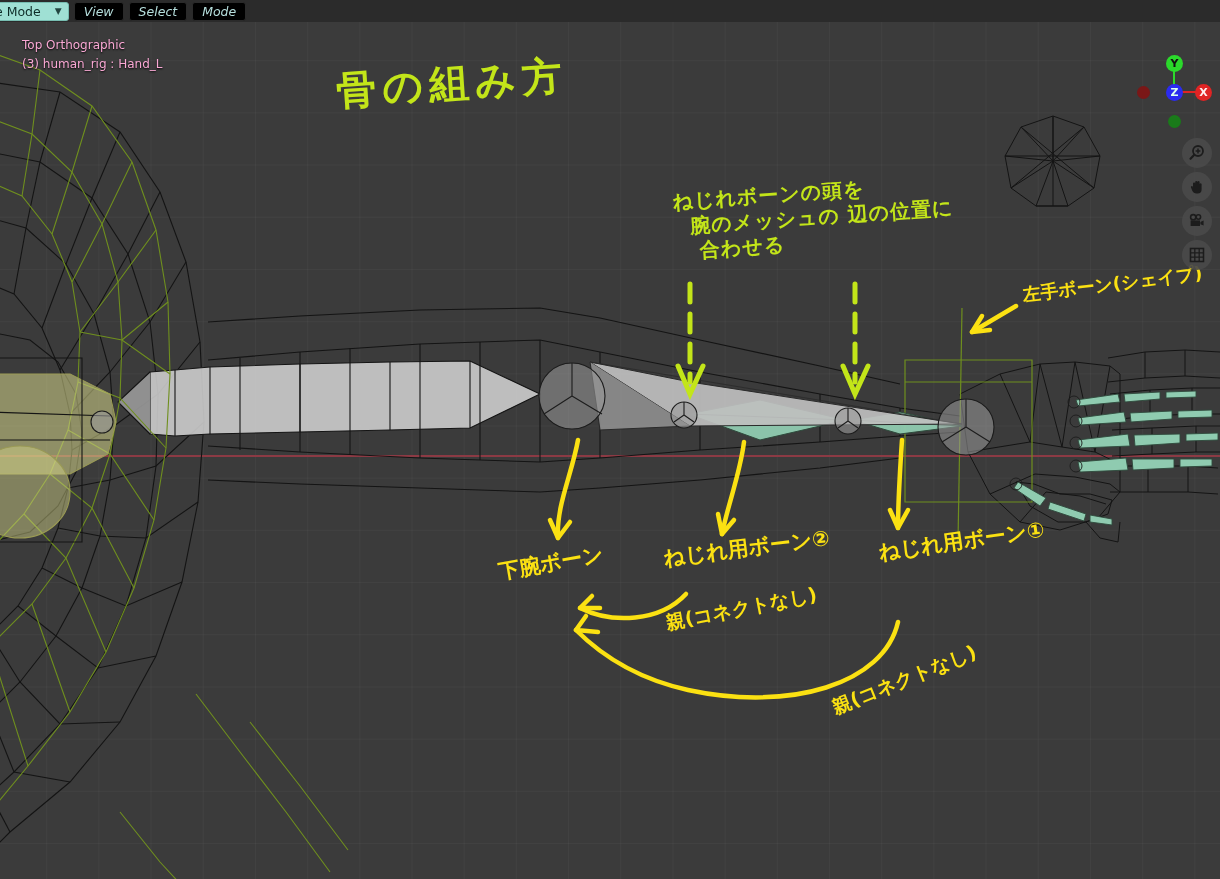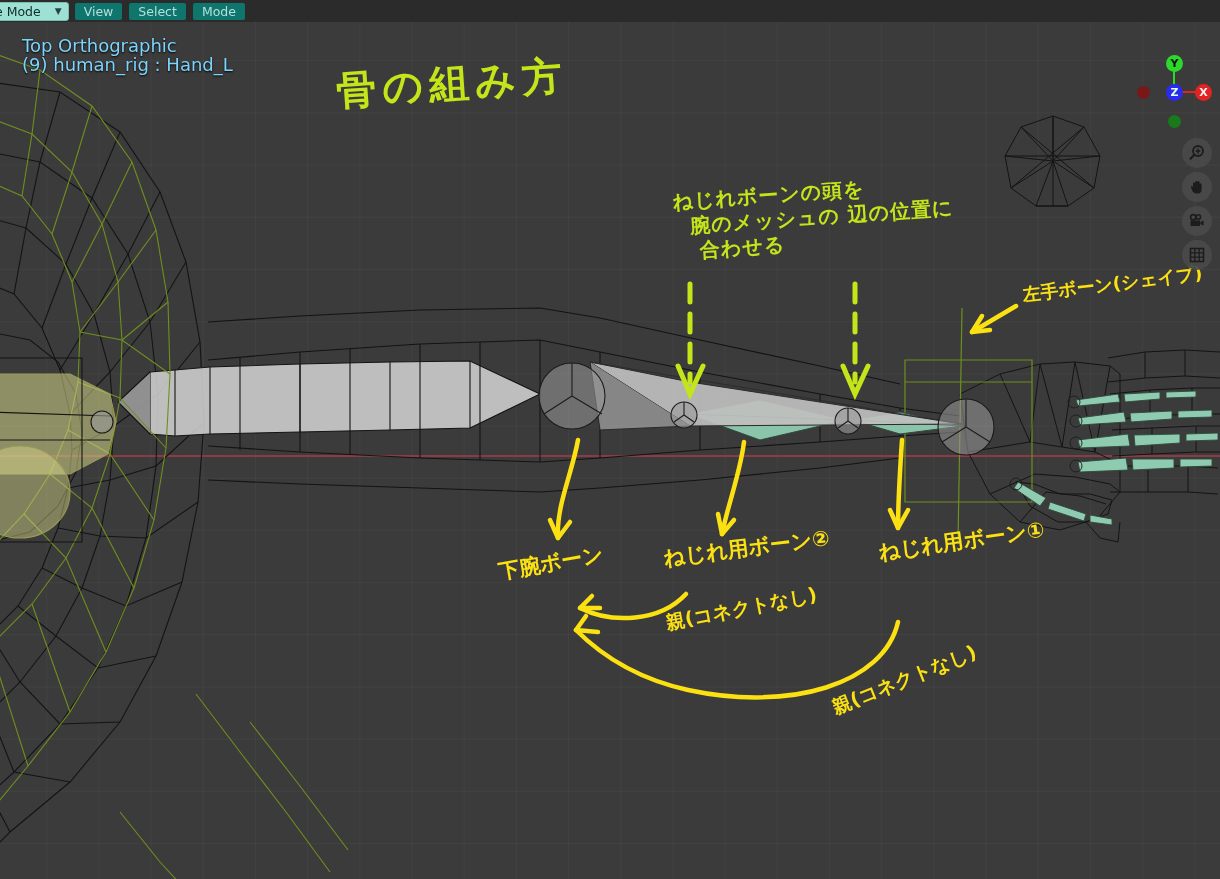--- a/index.html
+++ b/index.html
@@ -15,25 +15,25 @@
         background-size:52.2px 52.2px;background-position:-6px -14px;}
   #axisX{position:absolute;left:0;top:433px;width:1220px;height:2px;background:#8c3a44;}
 
   
   #header{position:absolute;left:0;top:0;width:1220px;height:22px;background:#2b2b2b;
           display:flex;align-items:center;gap:5px;padding-left:0;box-sizing:border-box;}
   .mode-select{height:19px;margin-left:-14px;padding:0 6px 0 8px;background:#9fe0d4;color:#0d2b27;
           border-radius:3px;font-size:12.5px;display:flex;align-items:center;gap:14px;
           border:1px solid #77bdb1;box-sizing:border-box;}
   .mode-select .chev{font-size:9px;opacity:.85;}
-  .menu-btn{height:19px;padding:0 9px;background:#0f766e;color:#b6dfdd;font-size:12.5px;
-          display:flex;align-items:center;border-radius:3px;border:1px solid #2a2a2a;box-sizing:border-box;}
-
-  
-  #vp-text{position:absolute;left:22px;top:14px;color:#7dd3fc;font-size:18px;line-height:19px;
+  .menu-btn{height:19px;padding:0 9px;background:#000000;color:#b6dfdd;font-size:12.5px;
+          display:flex;align-items:center;border-radius:3px;border:1px solid #2a2a2a;box-sizing:border-box;font-style:italic;}
+
+  
+  #vp-text{position:absolute;left:22px;top:14px;color:#f9a8d4;font-size:12px;line-height:19px;
            text-shadow:0 1px 2px #000;pointer-events:none;}
 
   
   #gizmo{position:absolute;left:1132px;top:28px;width:84px;height:84px;}
   .gz-dot{position:absolute;border-radius:50%;display:flex;align-items:center;justify-content:center;
           font-size:11px;font-weight:bold;color:#111;}
   .gz-line{position:absolute;height:2px;transform-origin:0 50%;}
 
   
   #tools{position:absolute;left:1182px;top:116px;display:flex;flex-direction:column;gap:4px;}
@@ -283,21 +283,21 @@
    合わせる</div>
     <div class="hand yellow" id="ann-lefthand">左手ボーン(シェイプ)</div>
     <div class="hand yellow" id="ann-forearm">下腕ボーン</div>
     <div class="hand yellow" id="ann-twist2">ねじれ用ボーン②</div>
     <div class="hand yellow" id="ann-twist1">ねじれ用ボーン①</div>
     <div class="hand yellow" id="ann-parent2">親(コネクトなし)</div>
     <div class="hand yellow" id="ann-parent1">親(コネクトなし)</div>
 
     <div id="vp-text">
       <div>Top Orthographic</div>
-      <div>(9) human_rig : Hand_L</div>
+      <div>(3) human_rig : Hand_L</div>
     </div>
 
     <div id="gizmo">
       <div class="gz-line" style="left:42px;top:41px;width:34px;background:#e02424;"></div>
       <div class="gz-line" style="left:42px;top:41px;width:30px;background:#2bd92b;transform:rotate(-90deg);"></div>
       <div class="gz-dot" style="left:34px;top:34px;width:17px;height:17px;background:#2b2bf0;color:#dfe;">Z</div>
       <div class="gz-dot" style="left:34px;top:5px;width:17px;height:17px;background:#2bd92b;">Y</div>
       <div class="gz-dot" style="left:63px;top:34px;width:17px;height:17px;background:#e02424;color:#fee;">X</div>
       <div class="gz-dot" style="left:5px;top:36px;width:13px;height:13px;background:#7a1717;"></div>
       <div class="gz-dot" style="left:36px;top:65px;width:13px;height:13px;background:#1a7a1a;"></div>

